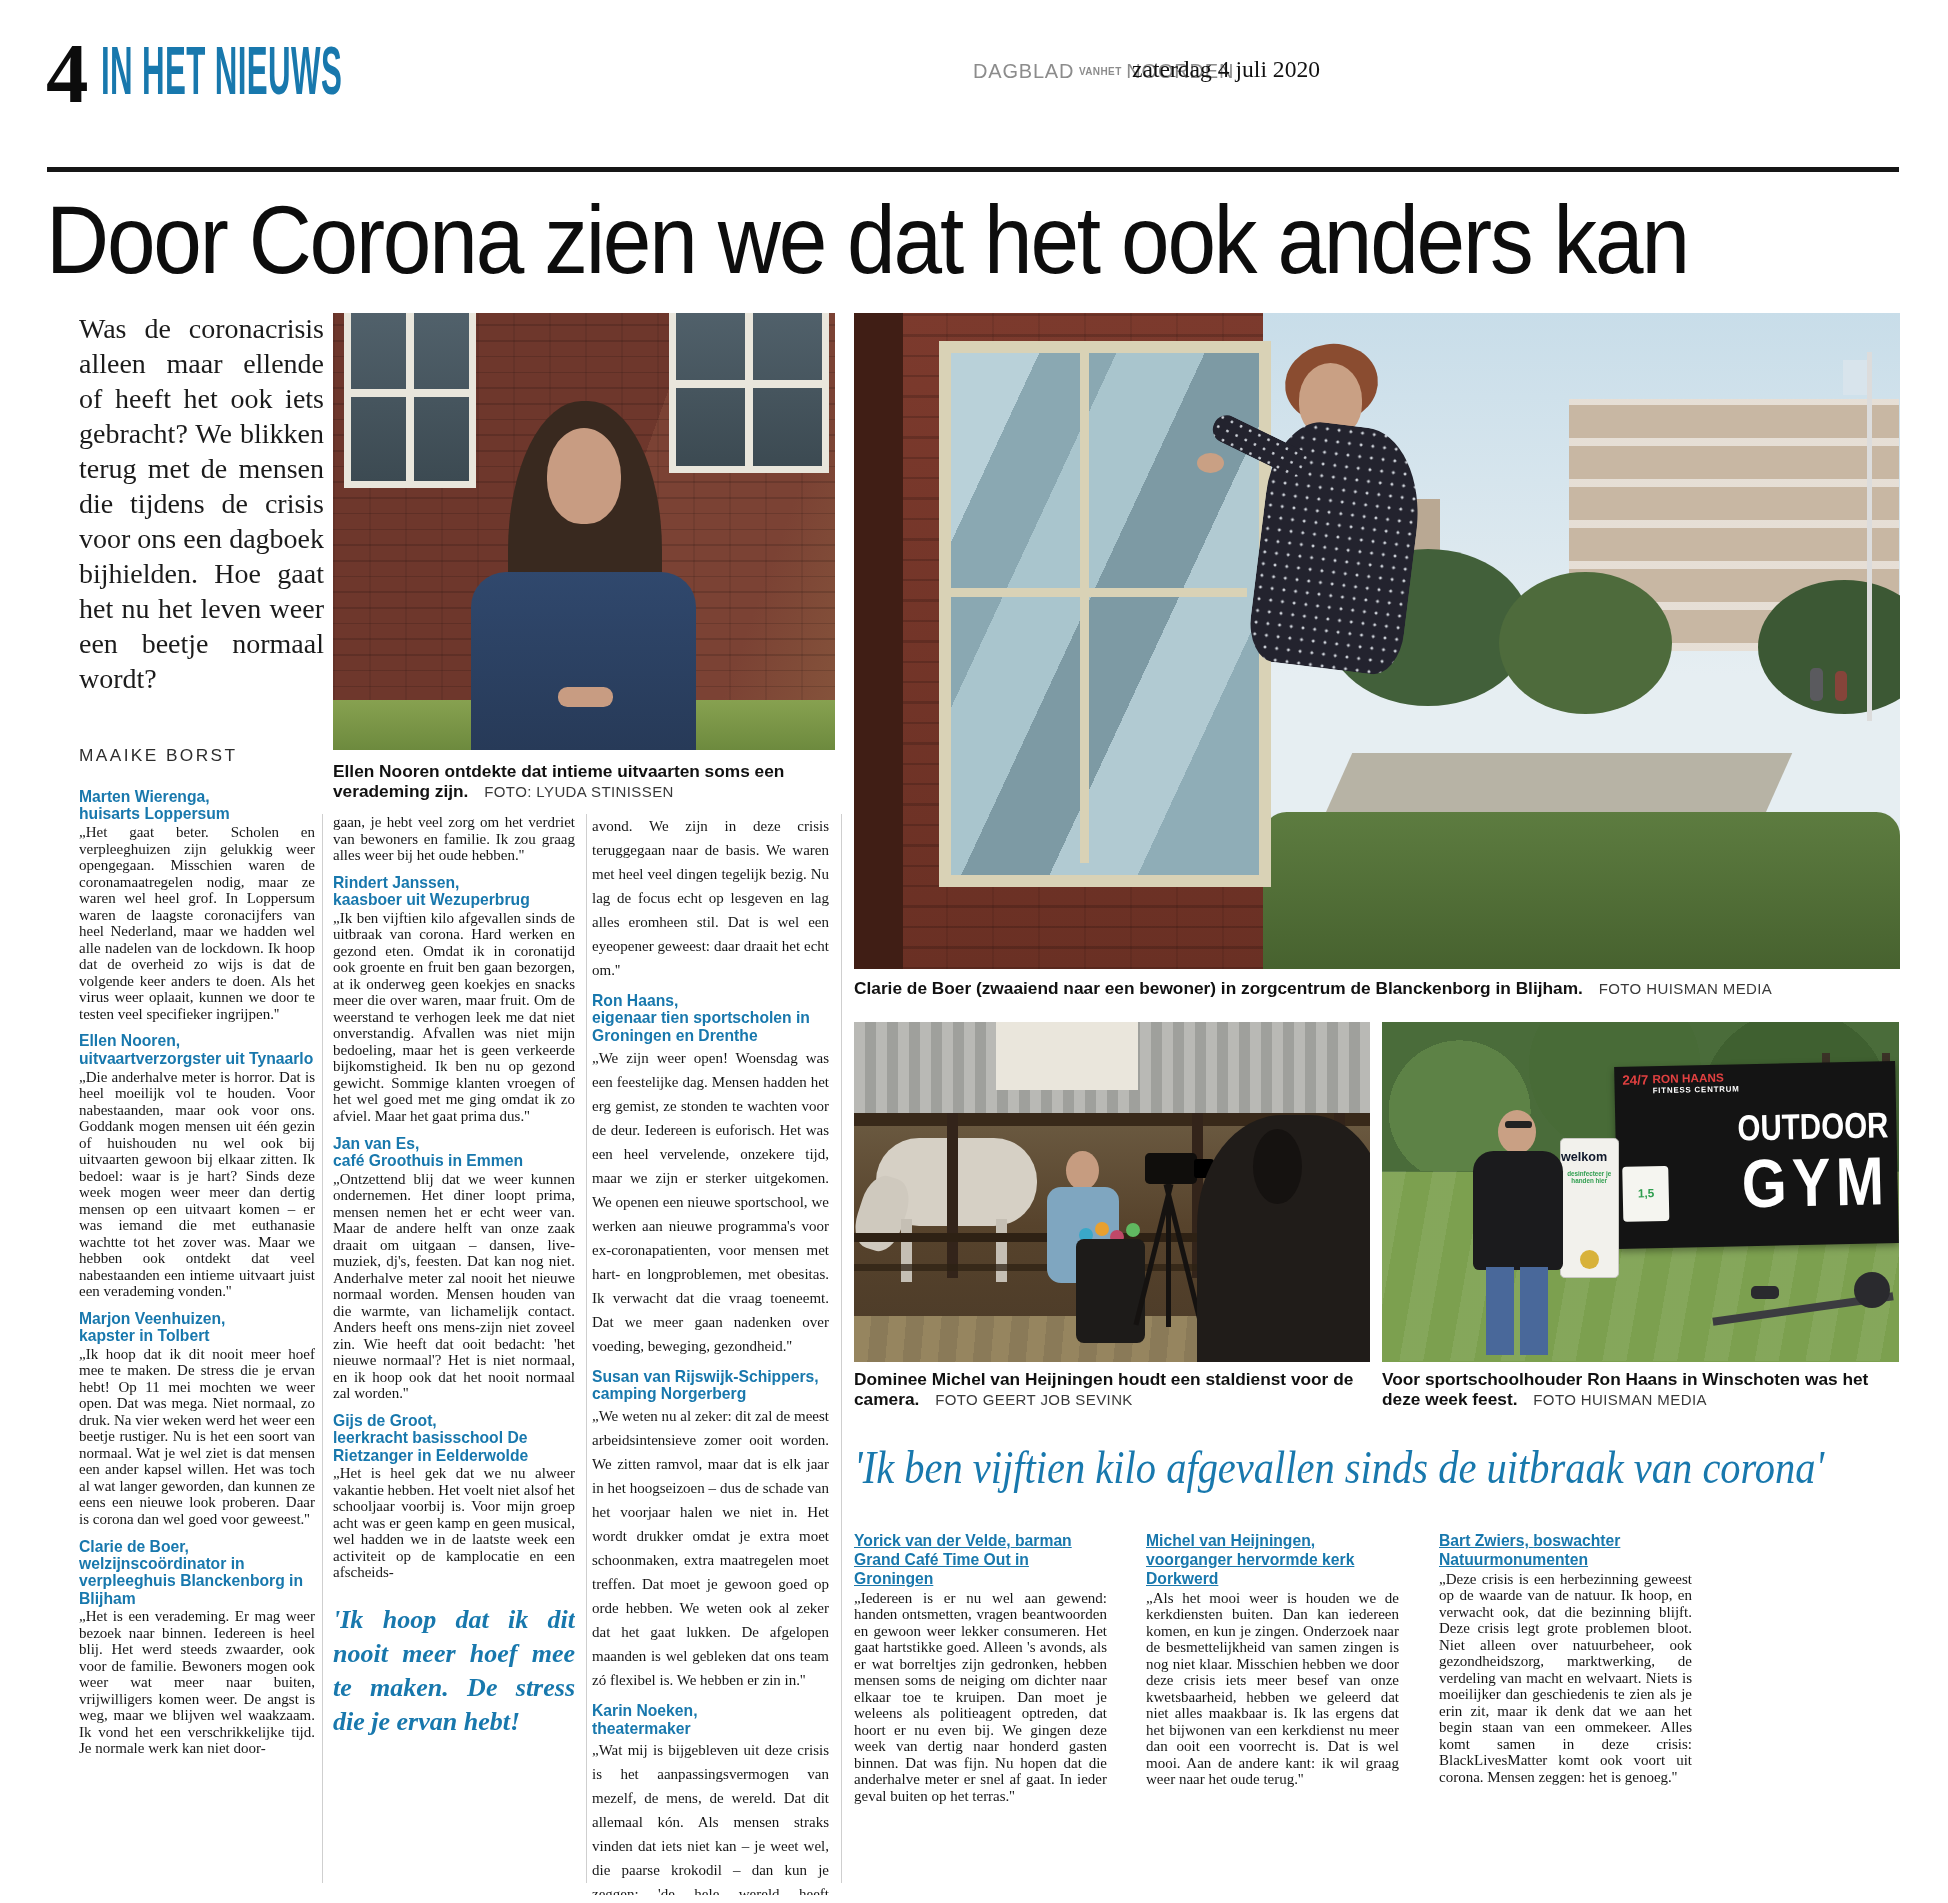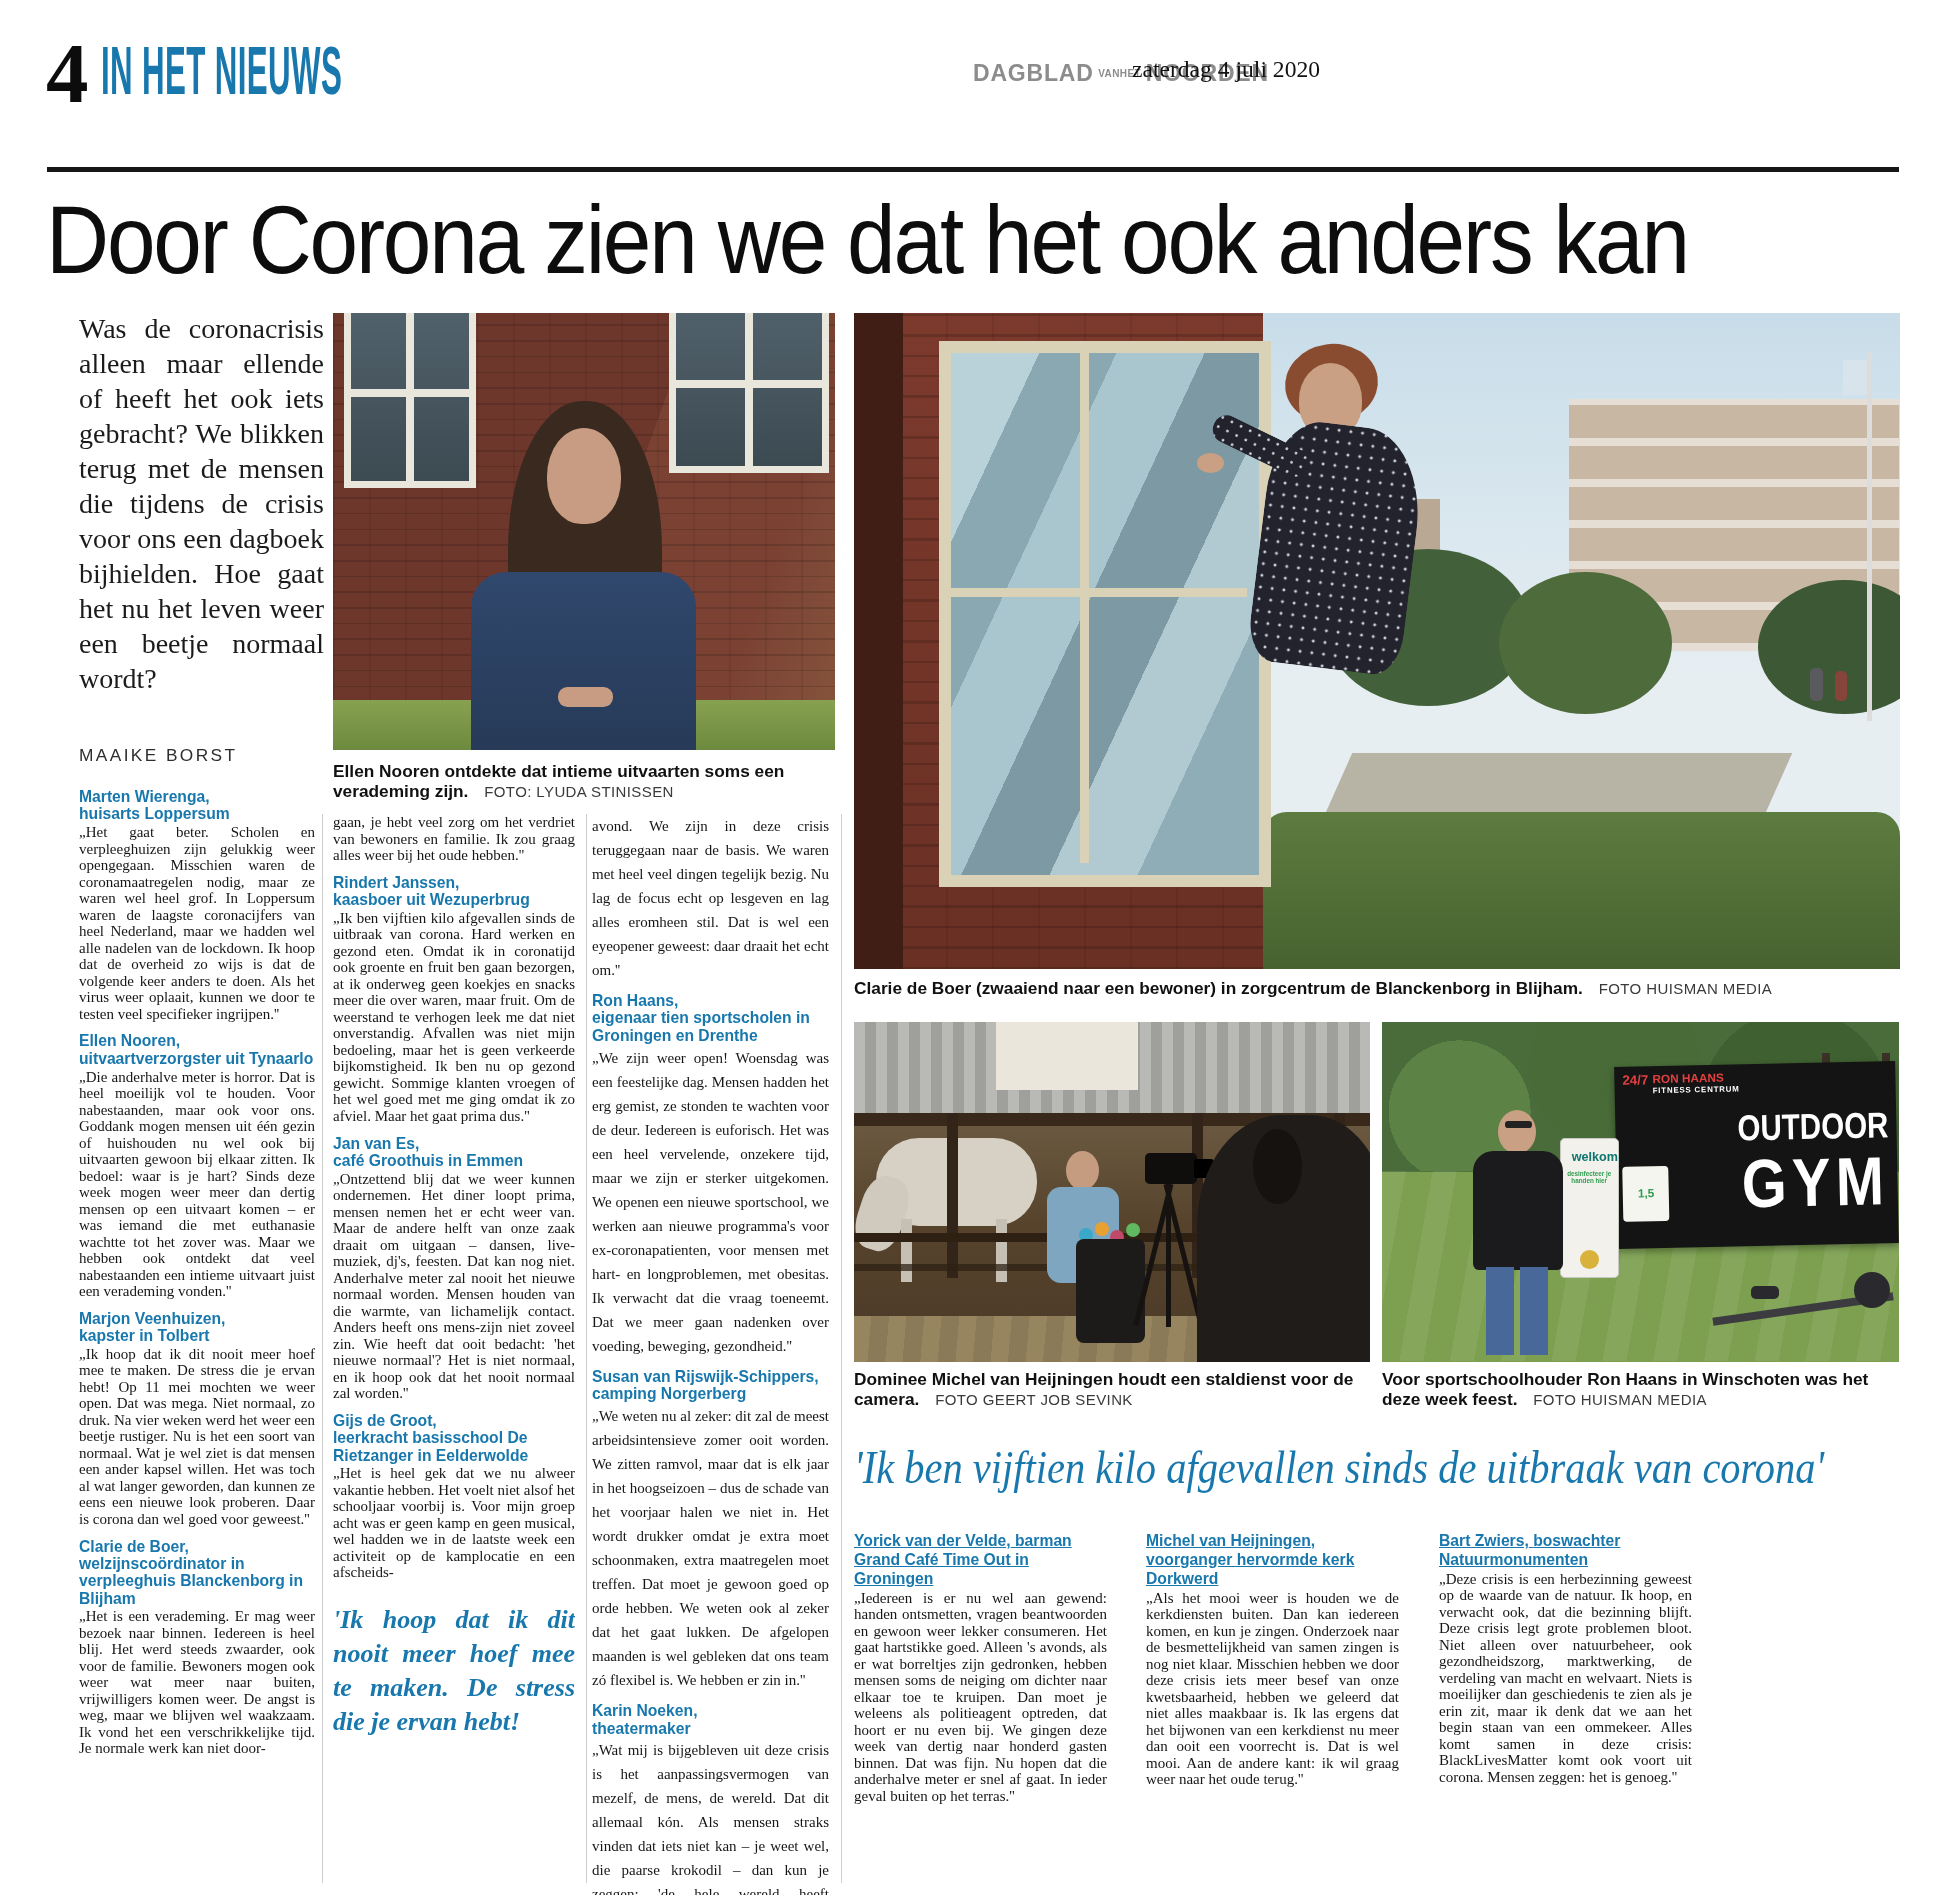--- a/index.html
+++ b/index.html
@@ -7,21 +7,21 @@
   .page{position:relative;width:1949px;height:1903px;background:#fff;overflow:hidden;
         font-family:"Liberation Serif",serif;color:#1a1a1a;}
   .abs{position:absolute;}
 
   
   .pagenum{left:46px;top:31px;font:700 85px/1 "Liberation Serif",serif;color:#0c0c0c;}
   .section-title{left:101px;top:36px;font:700 68px/1 "Liberation Sans",sans-serif;
                  color:#1878ad;letter-spacing:0.8px;transform:scaleX(.46);transform-origin:left top;white-space:nowrap;}
   .masthead{left:973px;top:60px;display:flex;align-items:center;gap:4.7px;color:#8c8c8c;
             font-family:"Liberation Sans",sans-serif;}
-  .mh-bold{font-weight:700;font-size:23px;letter-spacing:0.8px;}
+  .mh-bold{font-weight:400;font-size:20px;letter-spacing:0.8px;}
   .mh-mini{display:flex;flex-direction:row;font-weight:700;font-size:10px;line-height:7.9px;letter-spacing:0.4px;}
   .date{left:1132px;top:58px;font:400 23.6px/1 "Liberation Serif",serif;color:#111;}
   .rule{left:47px;top:167px;width:1852px;height:4.7px;background:#161616;}
 
   .headline{left:46px;top:189px;font:400 97px/1.05 "Liberation Sans",sans-serif;color:#0d0d0d;
             letter-spacing:-2.4px;transform:scaleX(.90);transform-origin:left top;white-space:nowrap;}
 
   
   .intro{left:79px;top:311px;width:245px;font:400 28px/35px "Liberation Serif",serif;color:#1b1b1b;
          text-align:justify;}
@@ -140,21 +140,21 @@
   .g-247{position:absolute;left:7.9px;top:6.3px;color:#e04040;font:800 13.4px "Liberation Sans",sans-serif;}
   .g-brand{position:absolute;left:38px;top:6.3px;color:#e04040;font:800 11.8px "Liberation Sans",sans-serif;}
   .g-brandsub{position:absolute;left:38px;top:20.4px;color:#fff;font:700 7.9px "Liberation Sans",sans-serif;letter-spacing:0.8px;}
   .g-btop{position:absolute;right:7.9px;top:46px;color:#fff;font:800 36px/1 "Liberation Sans",sans-serif;
           transform:scaleX(.82);transform-origin:right;}
   .g-bbot{position:absolute;right:7.9px;top:85px;color:#fff;font:800 68px/1 "Liberation Sans",sans-serif;
           transform:scaleX(.85);transform-origin:right;letter-spacing:6.3px;}
   .g-dsign{position:absolute;left:6.3px;bottom:27px;width:46px;height:55px;background:#f5f5f0;border-radius:3.9px;
            color:#2f9e4f;font:700 11.8px/55px "Liberation Sans",sans-serif;text-align:center;}
   .g-welkom{left:178px;top:116px;width:57px;height:138px;background:#f2f1ec;border:0.8px solid #c8c8c2;border-radius:4.7px;}
-  .g-wtext{position:absolute;left:0;top:11px;width:100%;text-align:right;color:#0f766e;font:700 12.6px "Liberation Sans",sans-serif;}
+  .g-wtext{position:absolute;left:0;top:11px;width:100%;text-align:left;color:#0f172a;font:700 12.6px "Liberation Sans",sans-serif;}
   .g-wsub{position:absolute;left:4.7px;top:31px;width:47px;text-align:center;color:#2f9e4f;font:700 6.3px/7px "Liberation Sans",sans-serif;}
   .g-wlogo{position:absolute;left:19px;bottom:7.9px;width:19px;height:19px;border-radius:50%;background:#d8b23a;}
   .g-head{left:116px;top:88px;width:38px;height:44px;background:#c9a084;border-radius:50%;}
   .g-shades{left:123px;top:99px;width:27px;height:7px;background:#222;border-radius:3.1px;}
   .g-hoodie{left:91px;top:129px;width:90px;height:119px;background:#1b1b1d;border-radius:20.4px 20.4px 6.3px 6.3px;}
   .g-leg{top:245px;width:28px;height:88px;background:#49689a;}
   .gl1{left:104px;} .gl2{left:138px;}
   .g-rail{left:330px;top:283px;width:182px;height:7.9px;background:#3c3c40;transform:rotate(-8deg);}
   .g-wheel{left:472px;top:250px;width:36px;height:36px;background:#2a2a2e;border-radius:50%;}
   .g-seat{left:369px;top:264px;width:28px;height:12.6px;background:#2a2a2e;border-radius:4.7px;}

